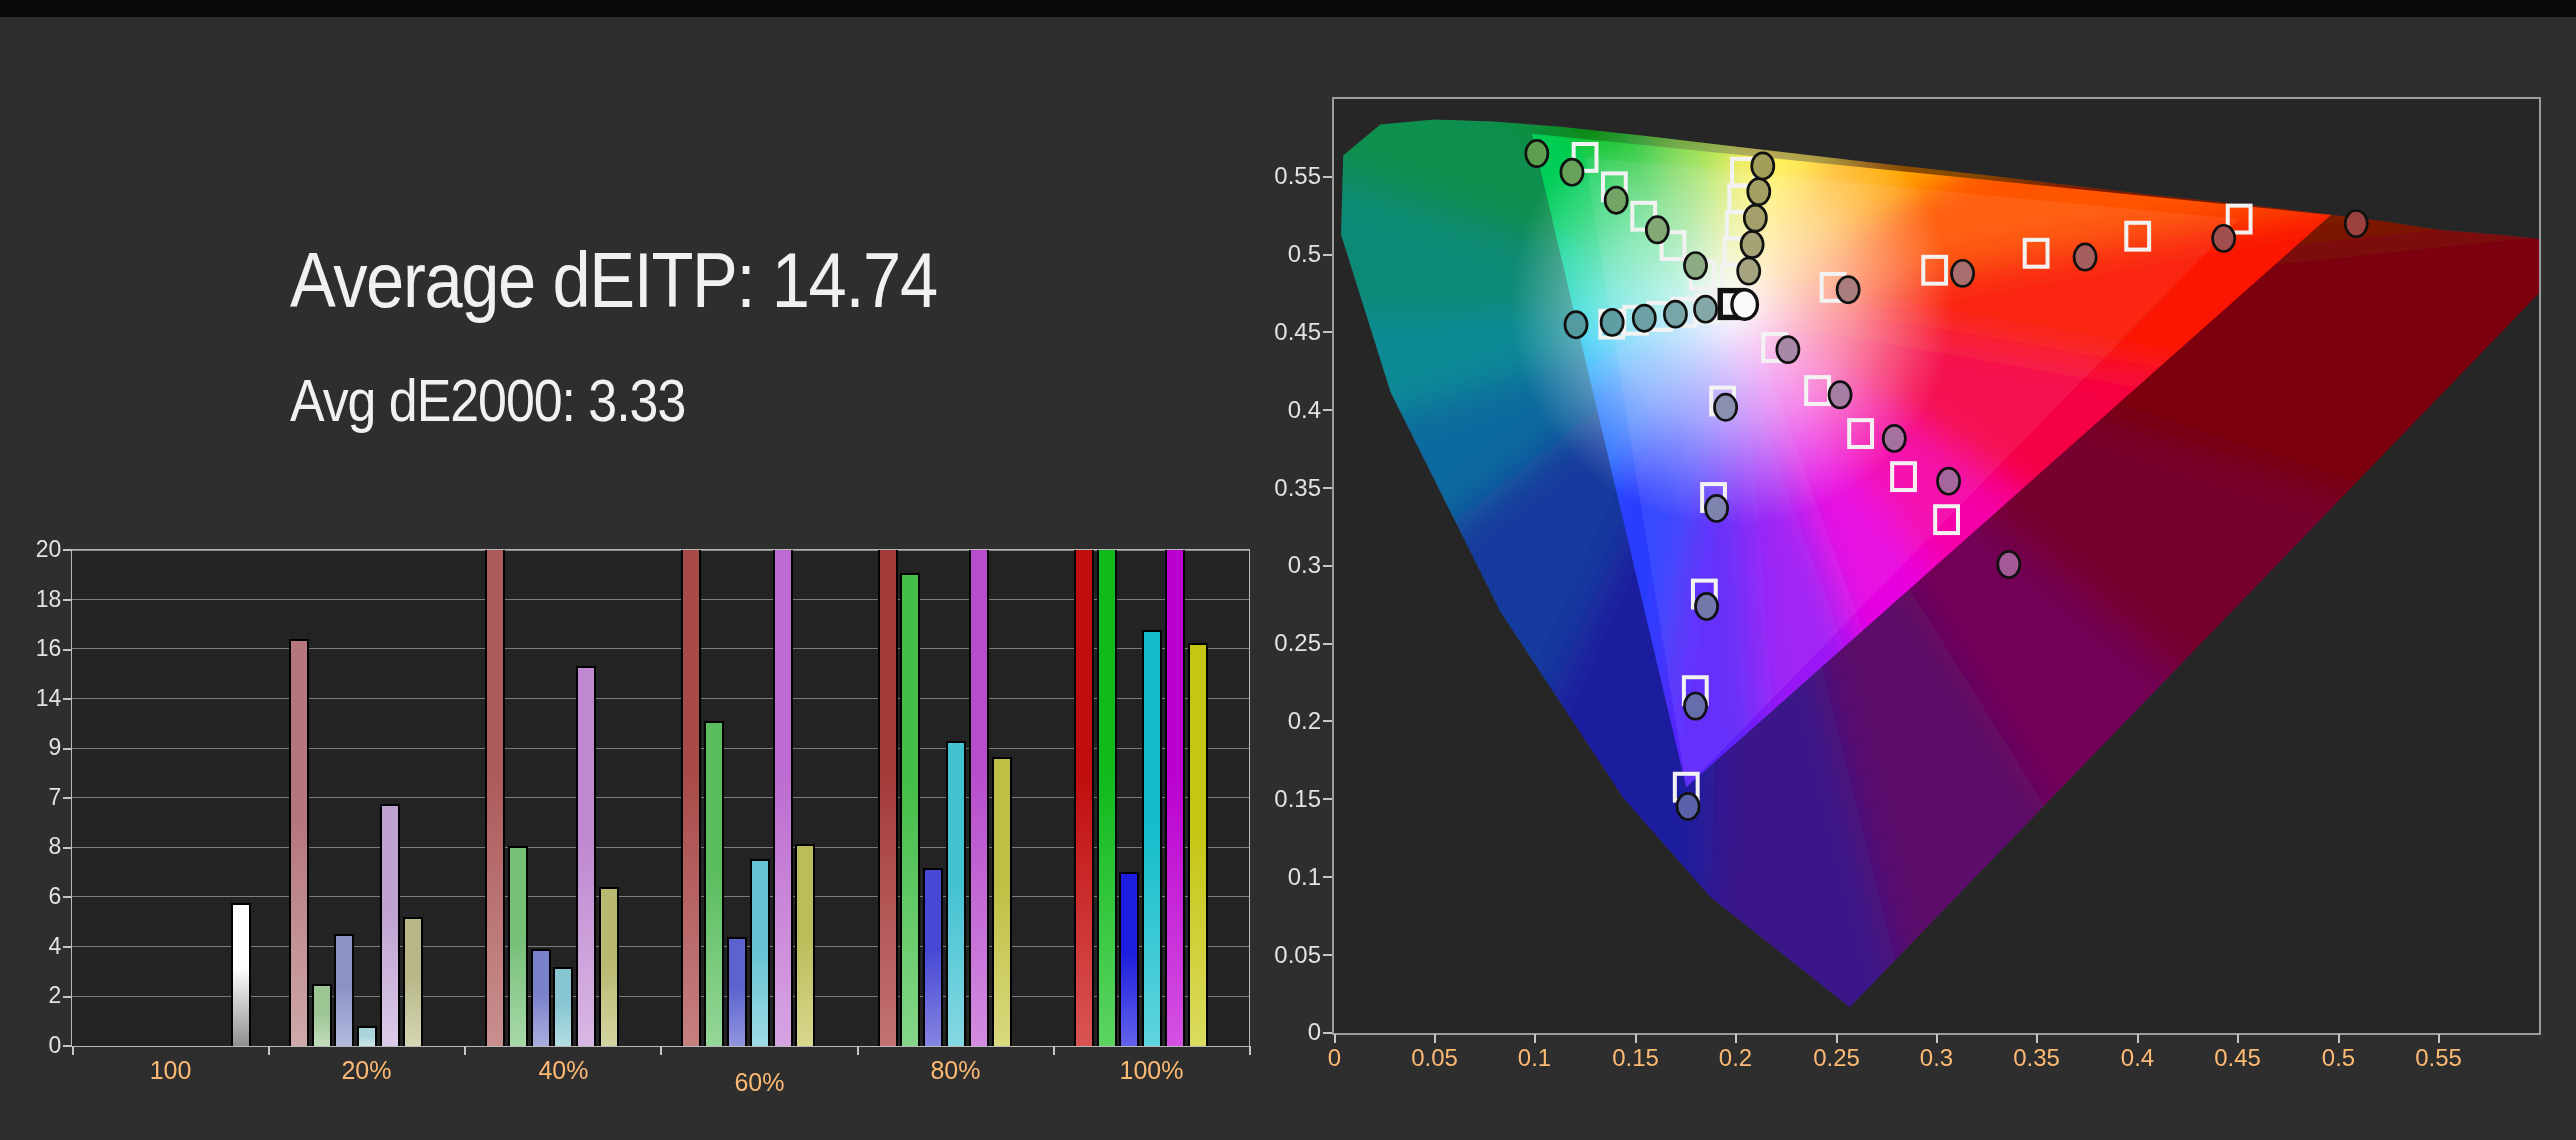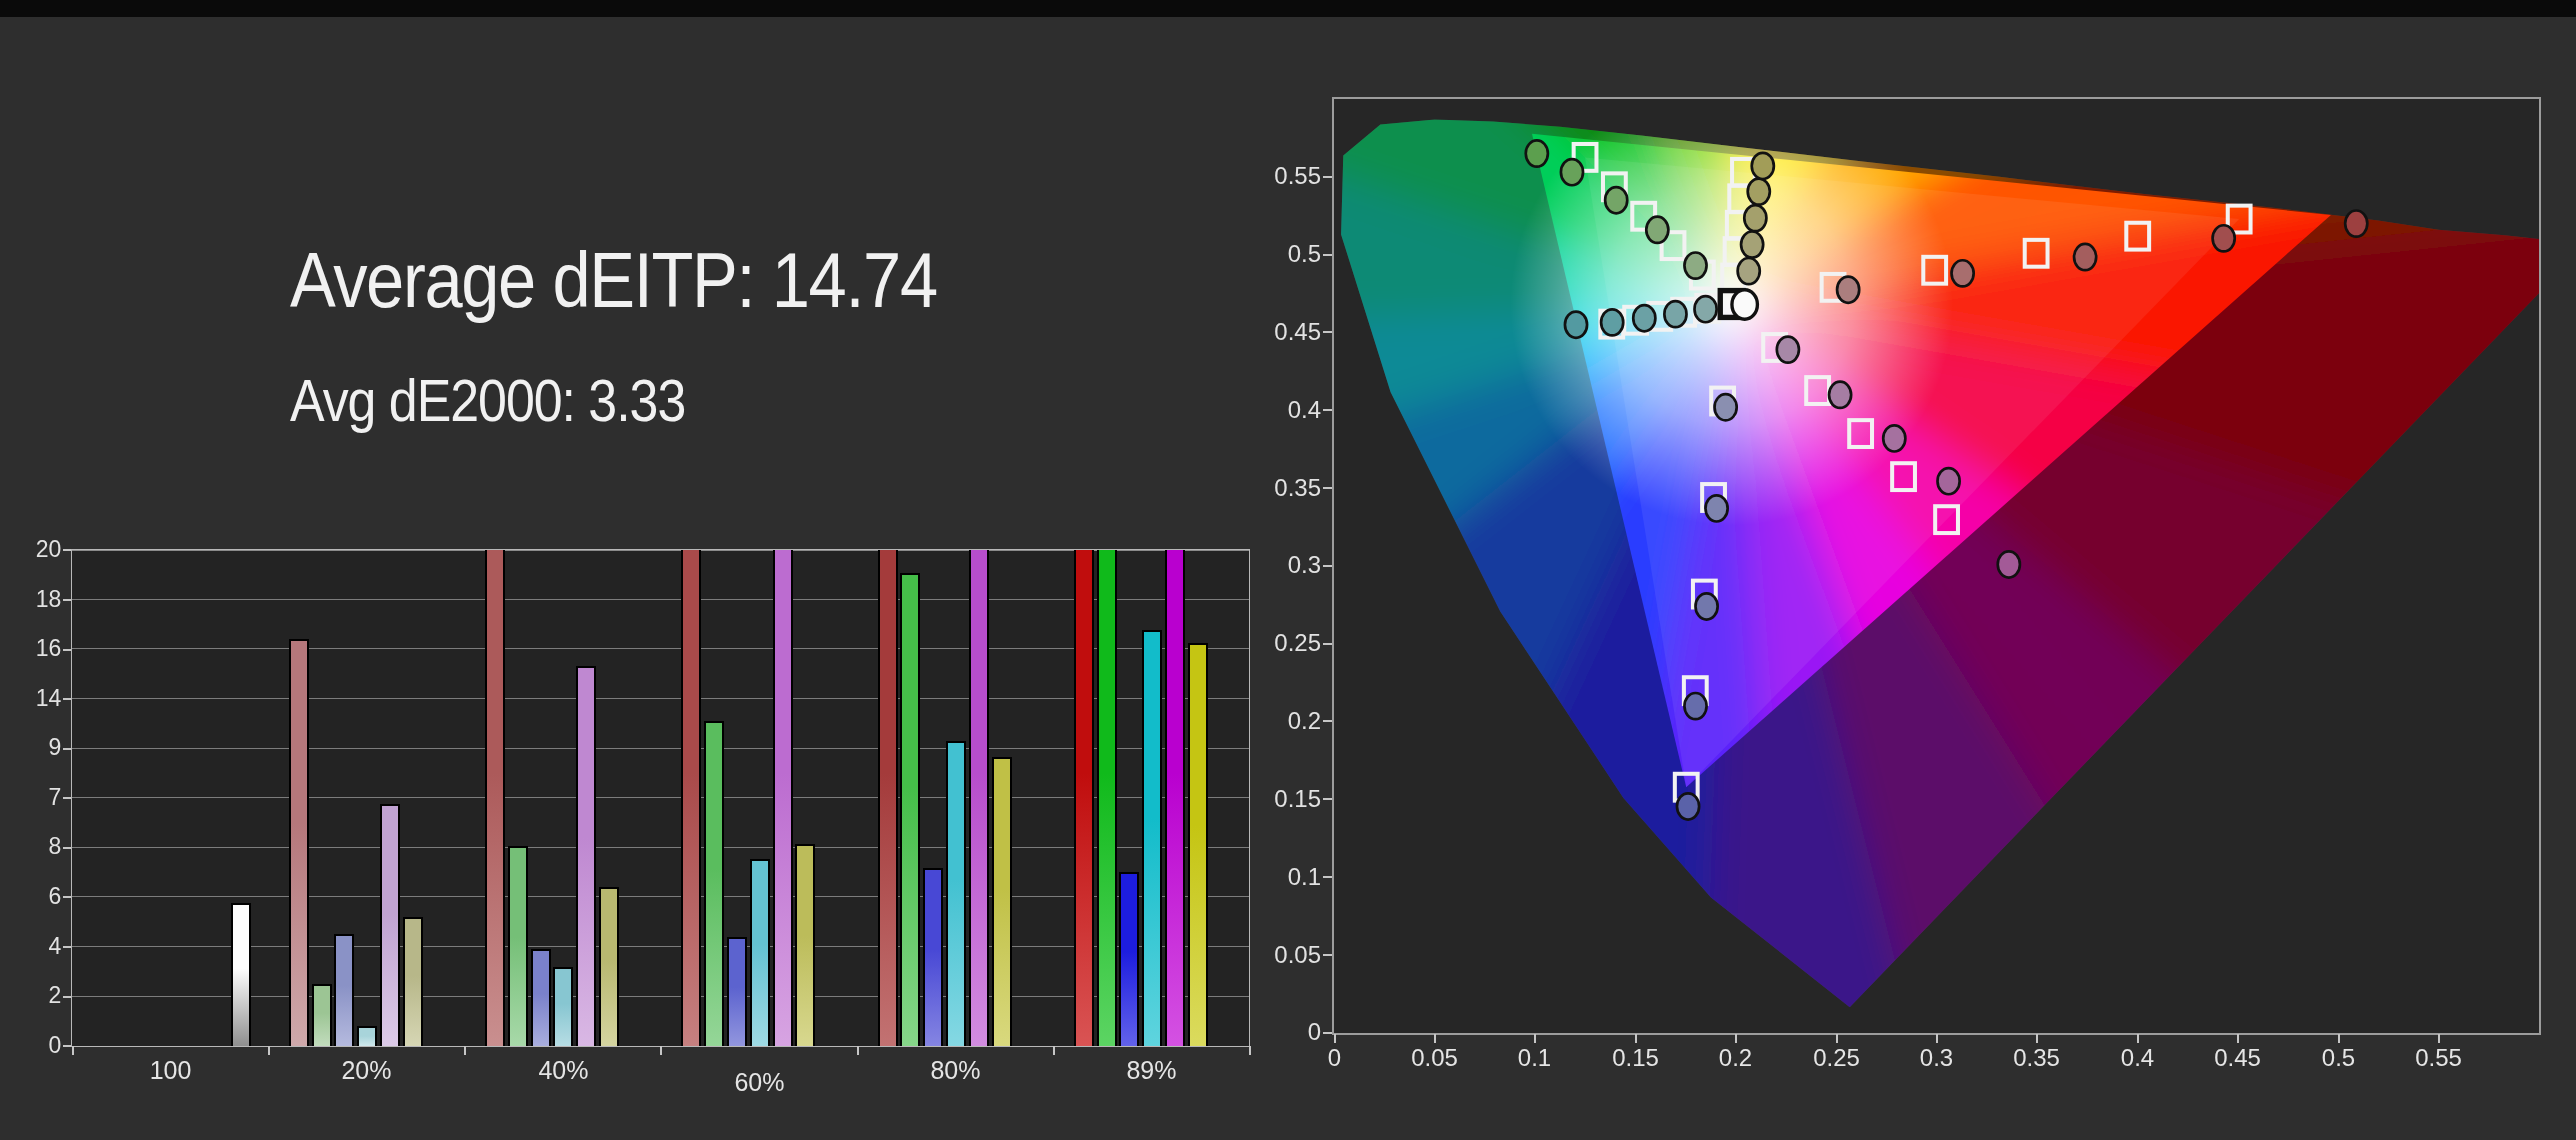--- a/index.html
+++ b/index.html
@@ -6,21 +6,21 @@
   #app{position:relative;width:2576px;height:1140px;background:#2e2e2e;overflow:hidden;}
   .top-strip{position:absolute;left:0;top:0;width:2576px;height:17.4px;background:#0a0a0a;}
   .summary-line{position:absolute;color:#f1f1f1;line-height:1;transform:scaleX(0.88);transform-origin:left top;letter-spacing:-0.02em;white-space:nowrap;}
   #sum1{left:290px;top:241px;font-size:78px;}
   #sum2{left:290px;top:372px;font-size:59px;}
   .chart-title{position:absolute;color:#d9d9d9;text-align:center;font-size:23.5px;line-height:27px;}
   .plot{position:absolute;background:#232323;}
   .frame{position:absolute;border:2px solid #9c9c9c;pointer-events:none;}
   .gridline{position:absolute;left:0;width:100%;height:1.3px;background:#7c7c7c;}
   .ytick-label{position:absolute;color:#e2e2e2;font-size:23px;line-height:23px;text-align:right;}
-  .xtick-label{position:absolute;color:#e5e5e5;font-size:25px;line-height:27px;text-align:center;}
+  .xtick-label{position:absolute;color:#fdba74;font-size:25px;line-height:27px;text-align:center;}
   .tick-dash-y{position:absolute;height:2px;background:#c6c6c6;}
   .tick-dash-x{position:absolute;width:2px;background:#c6c6c6;}
   .bar{position:absolute;bottom:0;box-sizing:border-box;border:2px solid #000;border-bottom:none;}
   svg{display:block;}
 </style>
 </head>
 <body>
 
 <div id="app">
   <div class="top-strip"></div>
@@ -93,21 +93,21 @@
       <div class="tick-dash-y" style="left: 63px; top: 649px; width: 8px;"></div>
       <div class="ytick-label" style="left: 13.4px; top: 588px; width: 48px;">18</div>
       <div class="tick-dash-y" style="left: 63px; top: 599px; width: 8px;"></div>
       <div class="ytick-label" style="left: 13.4px; top: 538px; width: 48px;">20</div>
       <div class="tick-dash-y" style="left: 63px; top: 549px; width: 8px;"></div>
       <div class="xtick-label" style="left: 110px; top: 1057px; width: 121px;">100</div>
       <div class="xtick-label" style="left: 306px; top: 1057px; width: 121px;">20%</div>
       <div class="xtick-label" style="left: 503px; top: 1057px; width: 121px;">40%</div>
       <div class="xtick-label" style="left: 699px; top: 1057px; width: 121px; margin-top: 12px;">60%</div>
       <div class="xtick-label" style="left: 895px; top: 1057px; width: 121px;">80%</div>
-      <div class="xtick-label" style="left: 1091px; top: 1057px; width: 121px;">89%</div>
+      <div class="xtick-label" style="left: 1091px; top: 1057px; width: 121px;">100%</div>
       <div class="tick-dash-x" style="left: 72px; top: 1046px; height: 9.4px;"></div>
       <div class="tick-dash-x" style="left: 268px; top: 1046px; height: 9.4px;"></div>
       <div class="tick-dash-x" style="left: 464px; top: 1046px; height: 9.4px;"></div>
       <div class="tick-dash-x" style="left: 660px; top: 1046px; height: 9.4px;"></div>
       <div class="tick-dash-x" style="left: 857px; top: 1046px; height: 9.4px;"></div>
       <div class="tick-dash-x" style="left: 1053px; top: 1046px; height: 9.4px;"></div>
       <div class="tick-dash-x" style="left: 1249px; top: 1046px; height: 9.4px;"></div>
     </div>
 
   <div id="ciePlot" class="plot" style="left: 1334px; top: 99px; width: 1205px; height: 934px; background: rgb(38, 38, 38);">

